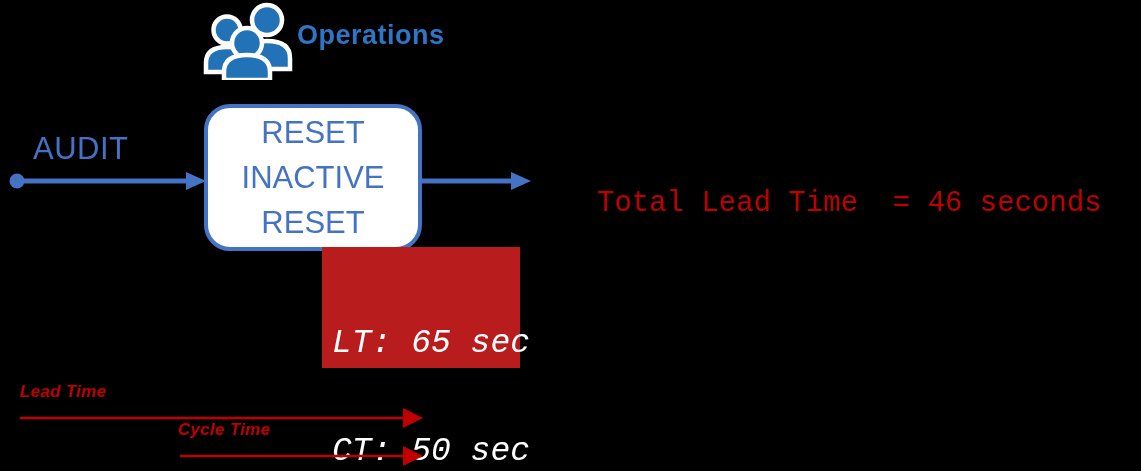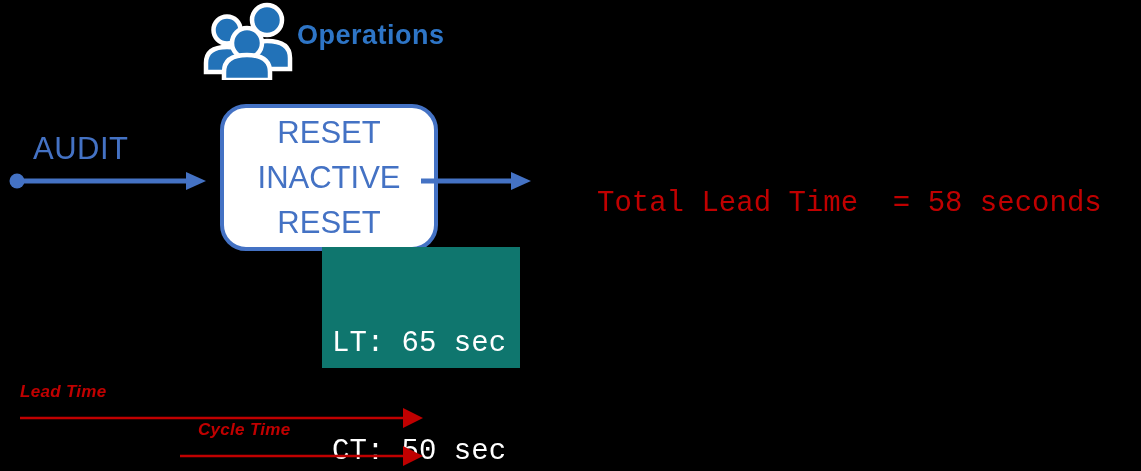--- a/index.html
+++ b/index.html
@@ -14,43 +14,43 @@
     left:297px;top:20px;color:#2e75c6;font-size:27px;font-weight:bold;letter-spacing:.5px;
   }
 
   
   .flow-label{color:#4472c4;font-size:31px;font-weight:500;letter-spacing:.5px;}
   .audit-label{left:33px;top:131px;}
   .done-label{left:455px;top:122px;}
 
   
   .process-box{
-    left:220px;top:104px;width:210px;height:139px;
+    left:204px;top:104px;width:210px;height:139px;
     background:#ffffff;border:4px solid #4472c4;border-radius:26px;
     display:flex;flex-direction:column;align-items:center;justify-content:center;
     color:#4472c4;font-size:31px;line-height:45px;text-align:center;font-weight:500;
   }
 
   
   .metrics-badge{
-    left:322px;top:247px;width:198px;height:121px;background:#0f766e;
-    color:#ffffff;font-family:"Liberation Mono",monospace;font-size:29px;line-height:36px;
-    padding:7px 0 0 10px;box-sizing:border-box;white-space:pre;
+    left:322px;top:247px;width:198px;height:121px;background:#b91c1c;
+    color:#ffffff;font-family:"Liberation Mono",monospace;font-size:33px;line-height:36px;
+    padding:7px 0 0 10px;box-sizing:border-box;white-space:pre;font-style:italic;
   }
 
   
   .summary{
     left:597px;top:116px;color:#c00000;
     font-family:"Liberation Mono",monospace;font-size:29px;line-height:35px;white-space:pre;
   }
 
   
   .tl-label{color:#c00000;font-size:17px;font-weight:bold;letter-spacing:.3px;font-style:italic;}
   .lead-label{left:20px;top:382px;}
-  .cycle-label{left:198px;top:420px;}
+  .cycle-label{left:178px;top:420px;}
 
   svg{display:block;}
 </style>
 </head>
 <body>
 
 <div id="stage">
 
   <svg class="abs" style="left:203px;top:2px;" width="92" height="78" viewBox="0 0 92 78">
     <g fill="#2272b8" stroke="#ffffff" stroke-width="4.5">
@@ -82,21 +82,21 @@
     <polygon points="90,3 110,12 90,21" fill="#4472c4"></polygon>
   </svg>
 
   <div class="abs metrics-badge">
     <div>LT: 65 sec</div>
     <div>CT: 50 sec</div>
     
   </div>
 
   <div class="abs summary">
-    <div>Total Lead Time  = 58 seconds</div>
+    <div>Total Lead Time  = 46 seconds</div>
   </div>
 
   <div class="abs tl-label lead-label">Lead Time</div>
   <svg class="abs" style="left:20px;top:407px;" width="404" height="22" viewBox="0 0 404 22">
     <line x1="0" y1="11" x2="385" y2="11" stroke="#c00000" stroke-width="2.5"></line>
     <polygon points="383,1 403,11 383,21" fill="#c00000"></polygon>
   </svg>
 
   <div class="abs tl-label cycle-label">Cycle Time</div>
   <svg class="abs" style="left:180px;top:445px;" width="244" height="22" viewBox="0 0 244 22">

